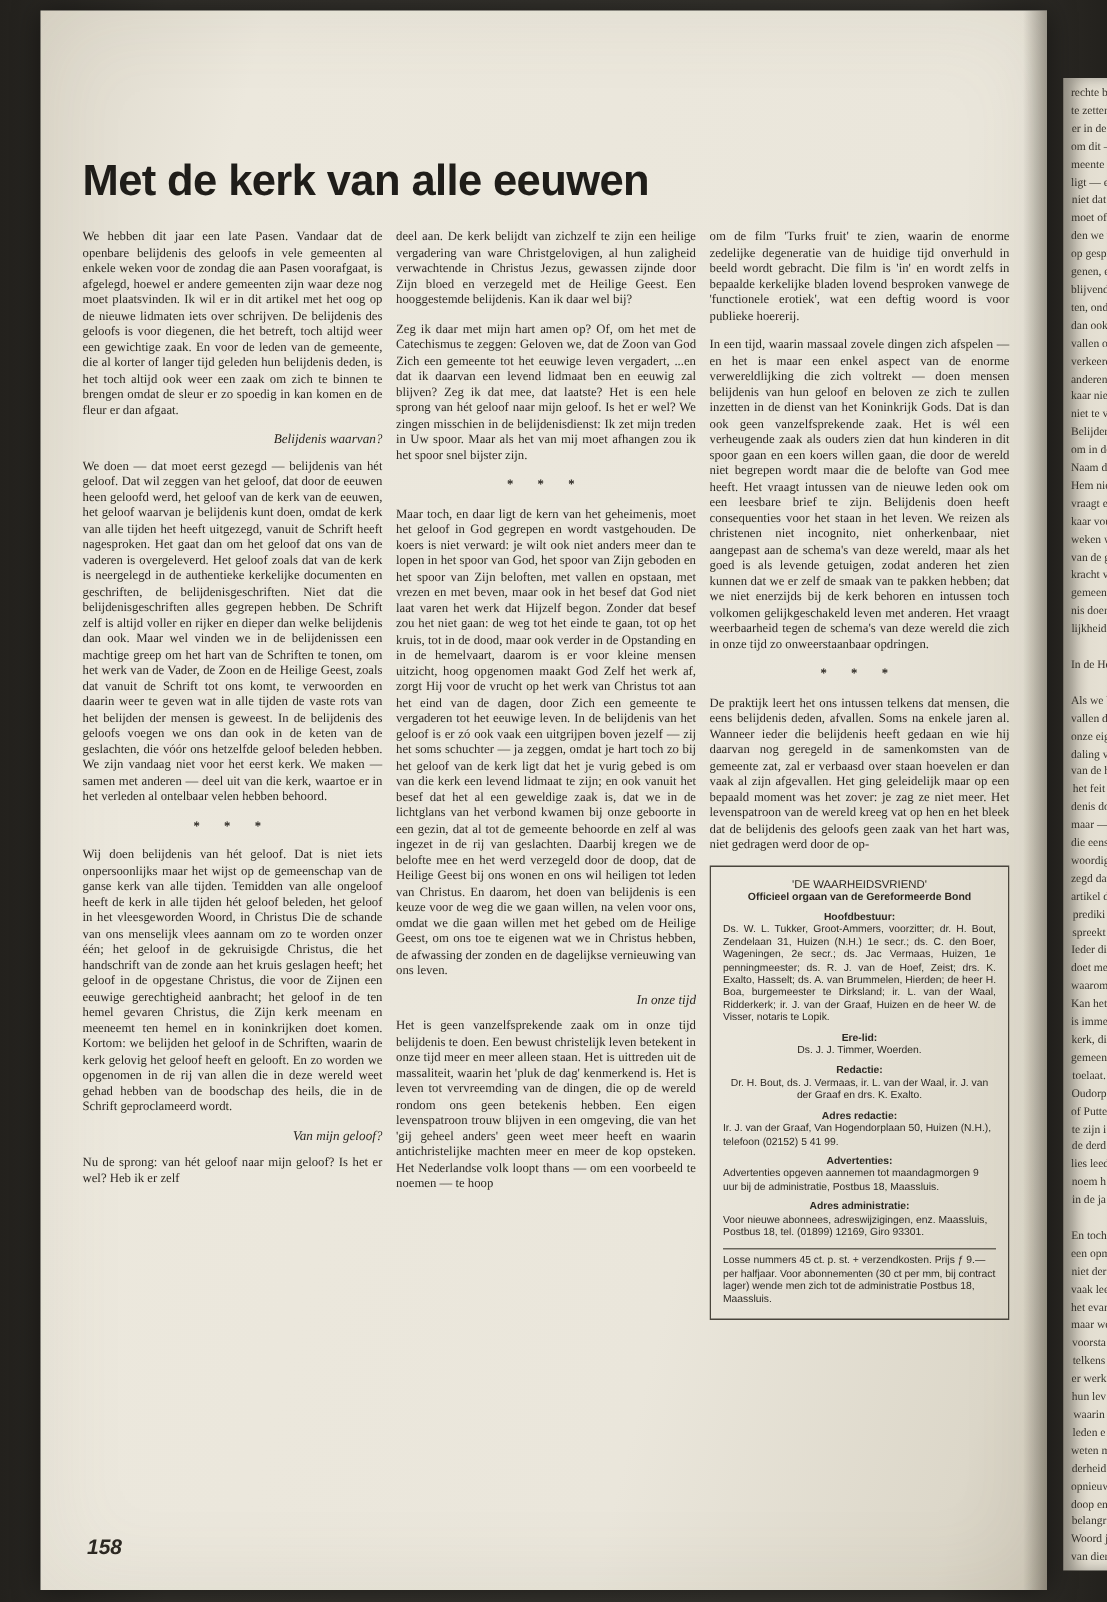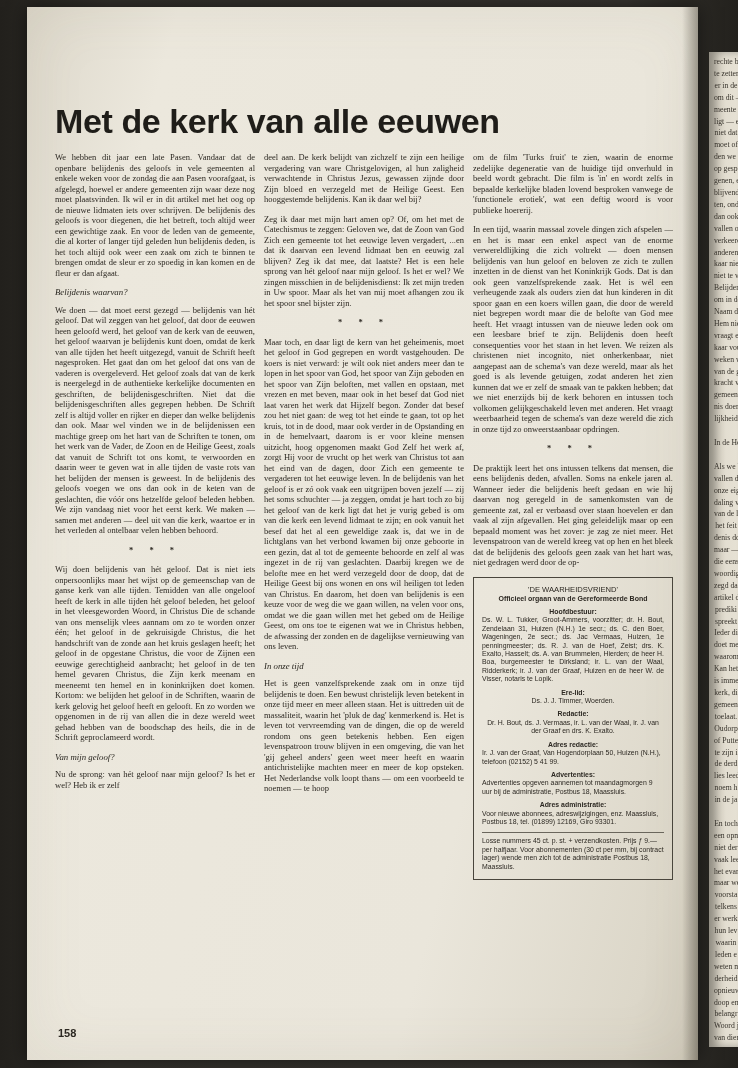--- a/index.html
+++ b/index.html
@@ -16,45 +16,45 @@
   .page::after{
     content:"";position:absolute;right:0;top:0;bottom:0;width:16px;
     background:linear-gradient(90deg,rgba(40,35,25,0) 0%,rgba(40,35,25,.38) 100%);
   }
   .content{position:absolute;left:28px;top:98px;width:618px;}
   .kicker{
     font-family:"Liberation Sans",sans-serif;font-size:12.5px;font-weight:bold;
     color:#23211d;margin:0 0 5px 1px;
   }
   .title{
-    font-family:"Liberation Sans",sans-serif;font-size:34px;font-weight:bold;
+    font-family:"Liberation Sans",sans-serif;font-size:29px;font-weight:bold;
     letter-spacing:-.4px;color:#1f1d19;margin:0 0 15px 0;line-height:32px;
   }
   .cols{display:flex;gap:9px;}
   .col{
     width:200px;height:852px;overflow:hidden;
     font-size:8.5px;line-height:10.5px;text-align:justify;color:#2c2822;
   }
   .col p{margin:0 0 9px 0;}
-  .head{font-style:italic;font-size:8.8px;margin:3px 0 7px 0;text-align:left;color:#28251f;}
+  .head{font-style:italic;font-size:8.8px;margin:3px 0 7px 0;text-align:right;color:#28251f;}
   .sep{text-align:center;letter-spacing:7px;margin:4px 0 9px 0;font-weight:bold;}
   .infobox{
     border:1.5px solid #49453c;padding:7px 8px 8px 8px;margin-top:3px;
     font-family:"Liberation Sans",sans-serif;font-size:6.9px;line-height:8.4px;
     color:#2c2822;text-align:center;
   }
   .infobox .bt{font-weight:normal;font-size:7.6px;line-height:9.5px;}
   .infobox .bt2{font-weight:bold;font-size:7px;line-height:9px;margin-bottom:2px;}
   .infobox .label{font-weight:bold;margin-top:5px;}
   .infobox .just{text-align:justify;}
   .infobox .left{text-align:left;}
   .infobox .fine{text-align:left;margin-top:6px;border-top:1px solid #6a665c;padding-top:4px;}
   .pagenum{
     position:absolute;left:31px;bottom:21px;
-    font-family:"Liberation Sans",sans-serif;font-size:11px;font-weight:bold;color:#2c2822;
+    font-family:"Liberation Sans",sans-serif;font-size:14px;font-weight:bold;color:#2c2822;font-style:italic;
   }
   .rightpage{
     position:absolute;left:709px;top:52px;width:29px;height:995px;overflow:hidden;
     background:linear-gradient(90deg,#cfc9ba 0%,#e3deD1 60%,#e6e1d4 100%);
     box-shadow:inset 7px 0 9px rgba(0,0,0,.30);
   }
   .rightpage .inner{padding:4px 0 0 5px;text-align:center;}
   .frag{
     font-size:7.7px;line-height:11.9px;white-space:nowrap;color:#35312a;
     font-family:"Liberation Serif",serif;min-height:11.9px;

